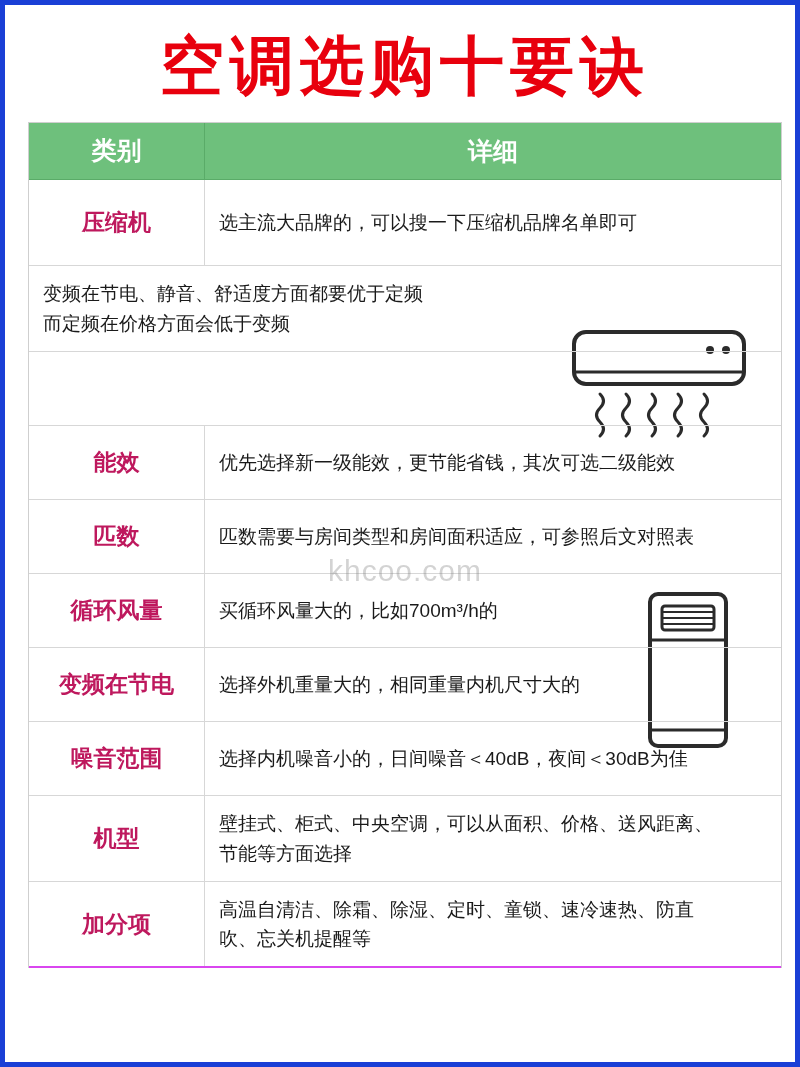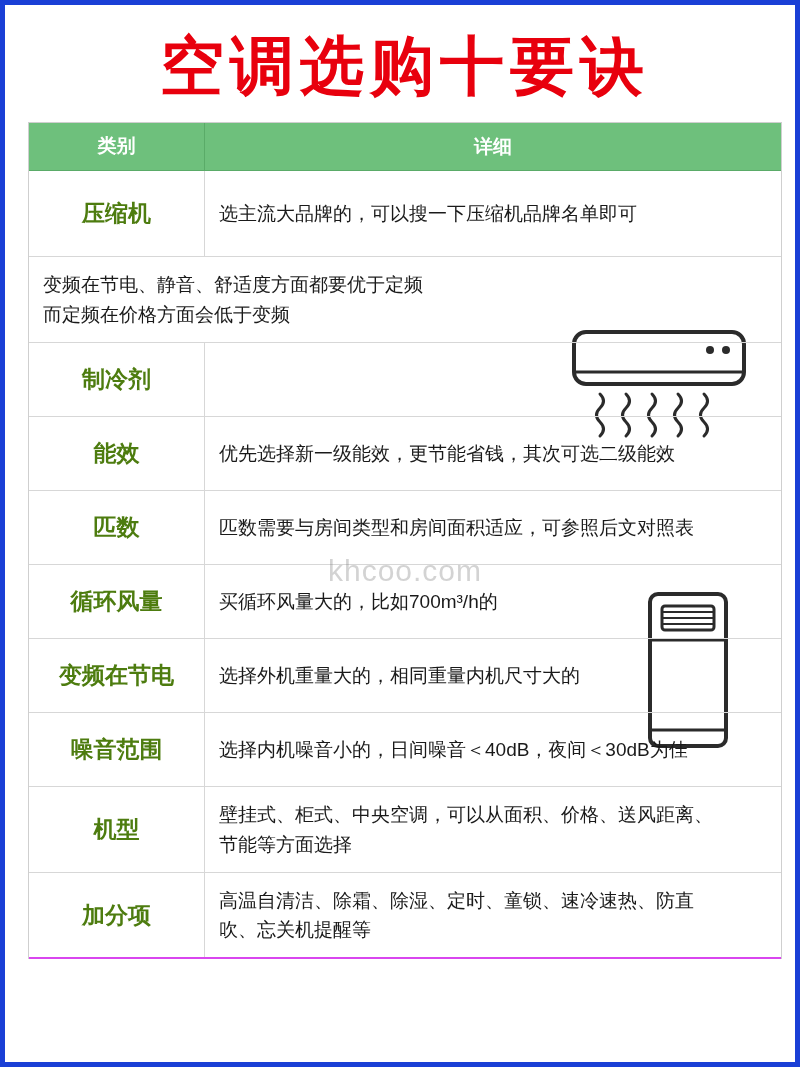--- a/index.html
+++ b/index.html
@@ -64,40 +64,40 @@
   .cell-cat {
     width: 176px;
     min-width: 176px;
     box-sizing: border-box;
     display: flex;
     align-items: center;
     justify-content: center;
     text-align: center;
     font-weight: bold;
     font-size: 23px;
-    color: #4d7c0f;
+    color: #be185d;
     padding: 10px 4px;
     border-right: 1px solid #d7d7d7;
     line-height: 1.25;
   }
   .cell-det {
     flex: 1;
     box-sizing: border-box;
     display: flex;
     align-items: center;
     font-size: 19px;
     color: #1a1a1a;
     padding: 12px 14px;
     line-height: 1.55;
   }
   .row.header .cell-cat,
   .row.header .cell-det {
     color: #ffffff;
     font-weight: bold;
-    font-size: 19px;
+    font-size: 25px;
     justify-content: center;
     text-align: center;
     padding: 9px 4px;
     border-right-color: #5aab68;
   }
   .row.header .cell-det {
     display: flex;
     align-items: center;
     justify-content: center;
   }
@@ -199,21 +199,20 @@
           <div class="cell-cat">压缩机</div>
           <div class="cell-det">选主流大品牌的，可以搜一下压缩机品牌名单即可</div>
         </div>
 
         <div class="row r-frequency h-tall">
           <div class="cell-det" style="white-space:pre-line;">变频在节电、静音、舒适度方面都要优于定频
 而定频在价格方面会低于变频</div>
         </div>
 
         <div class="row r-refrigerant h-std">
-          <div class="cell-cat">制冷剂</div>
         </div>
 
         <div class="row r-efficiency h-std">
           <div class="cell-cat">能效</div>
           <div class="cell-det">优先选择新一级能效，更节能省钱，其次可选二级能效</div>
         </div>
 
         <div class="row r-horsepower h-std">
           <div class="cell-cat">匹数</div>
           <div class="cell-det">匹数需要与房间类型和房间面积适应，可参照后文对照表</div>

